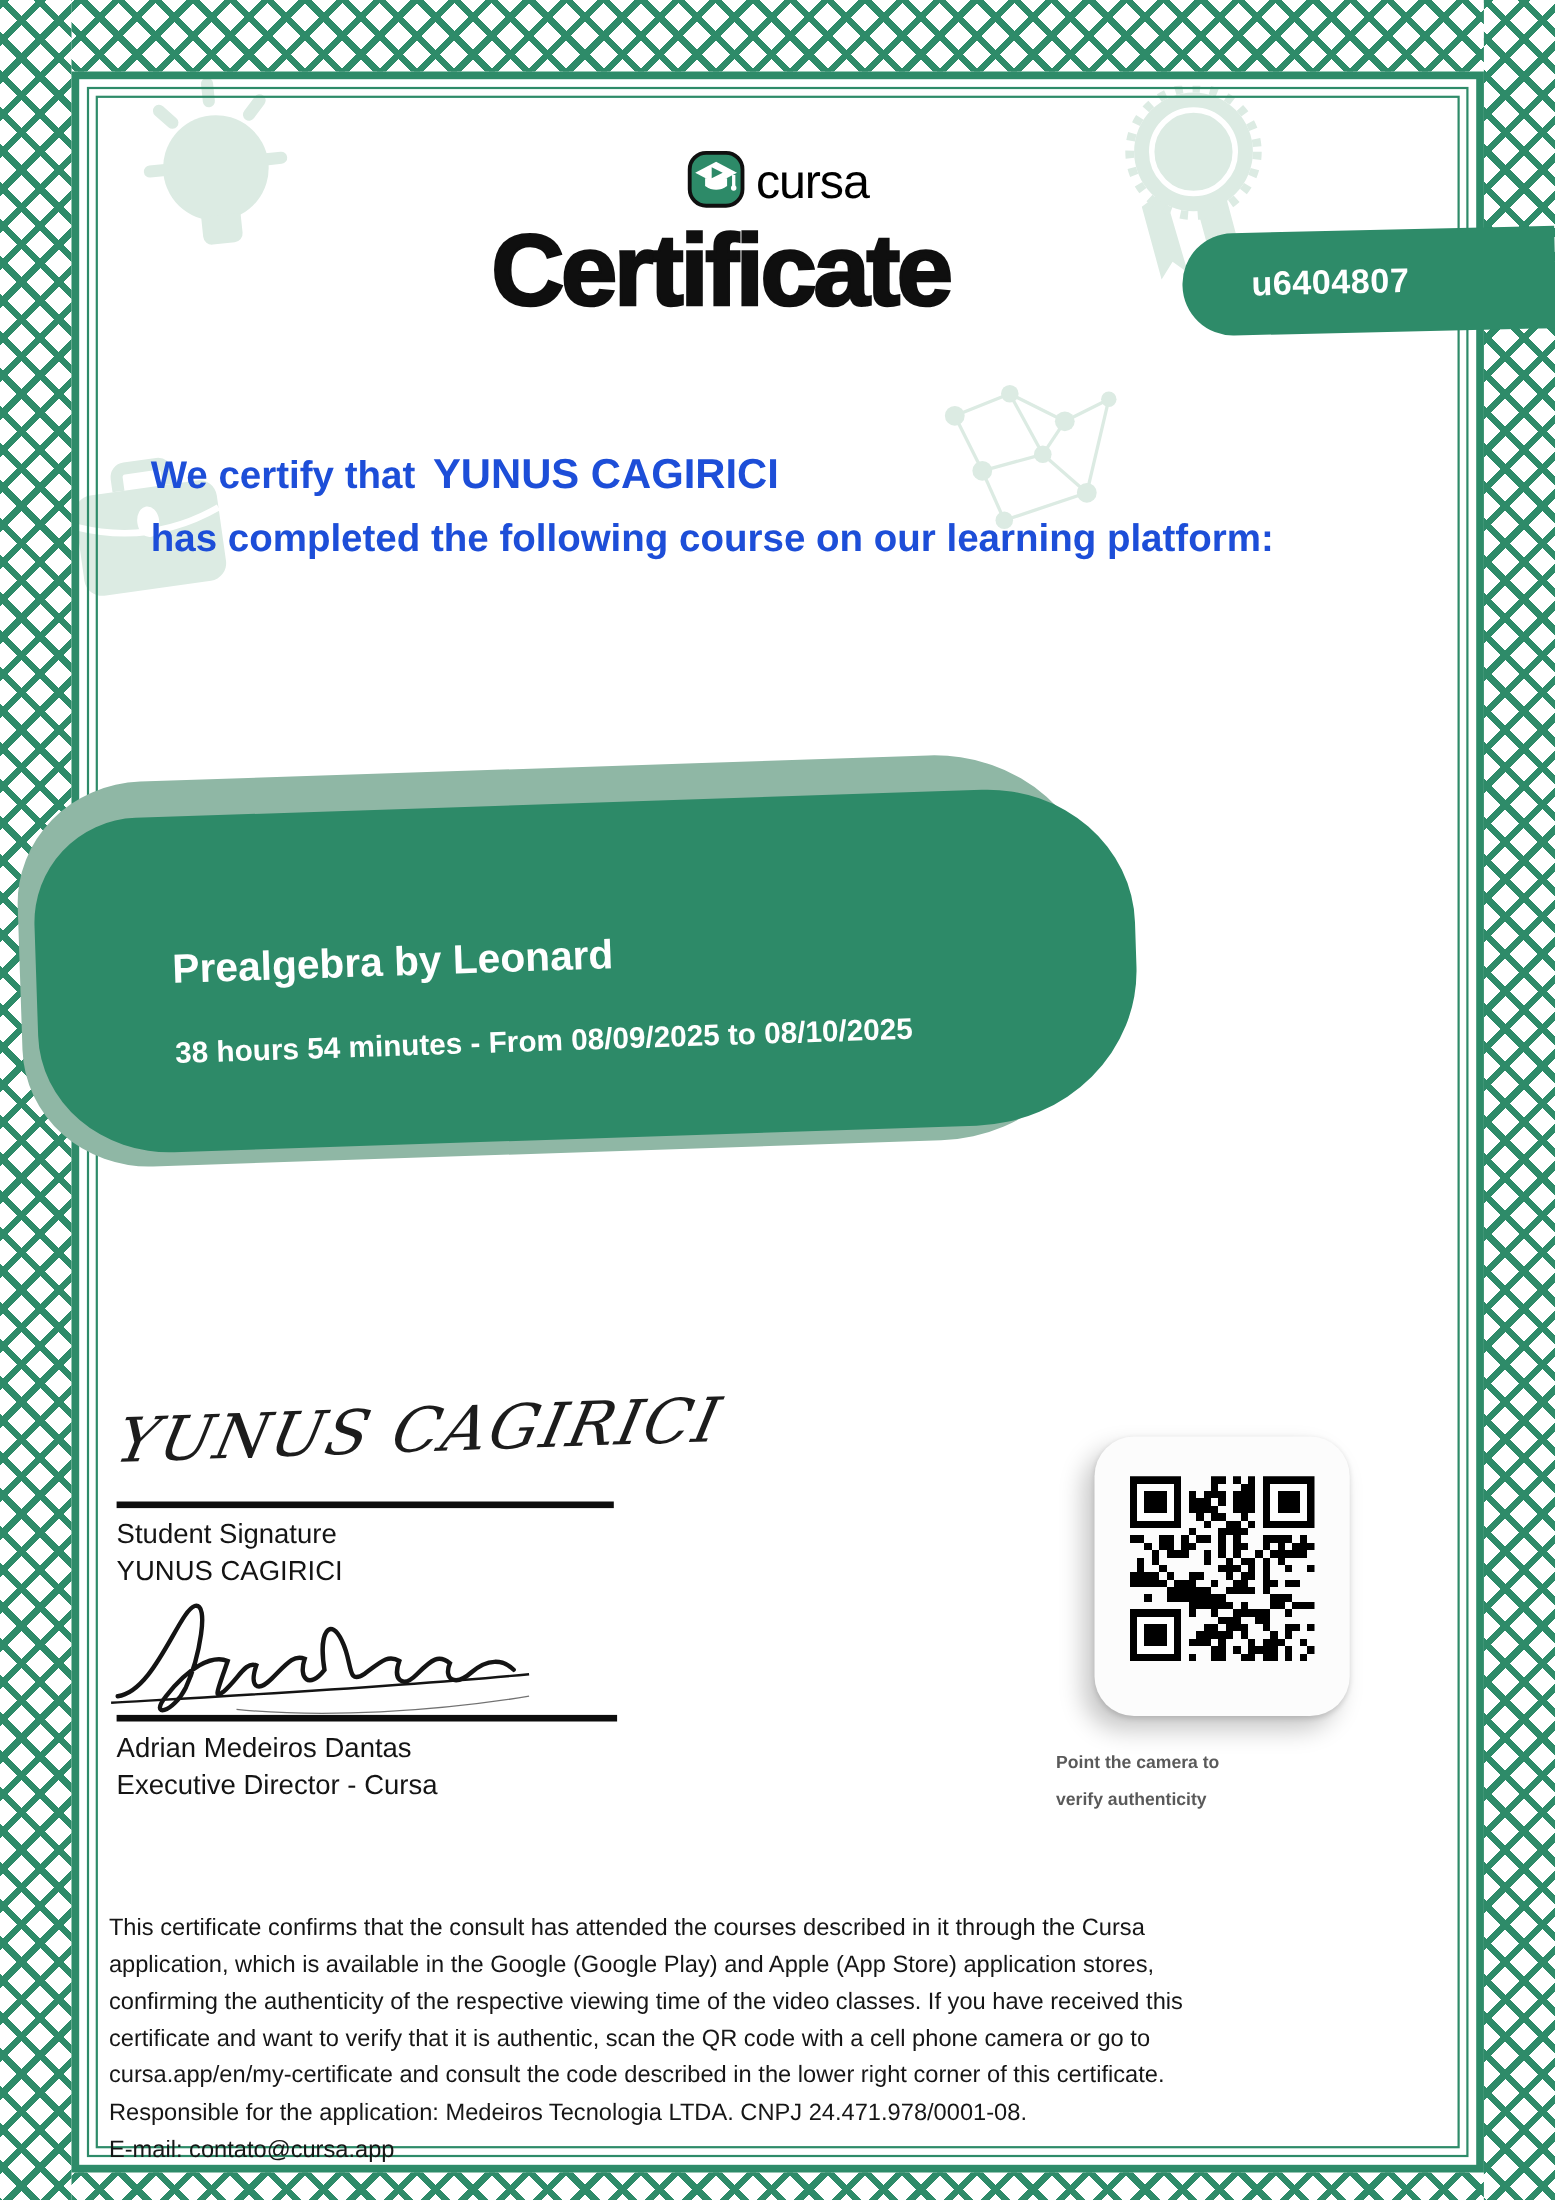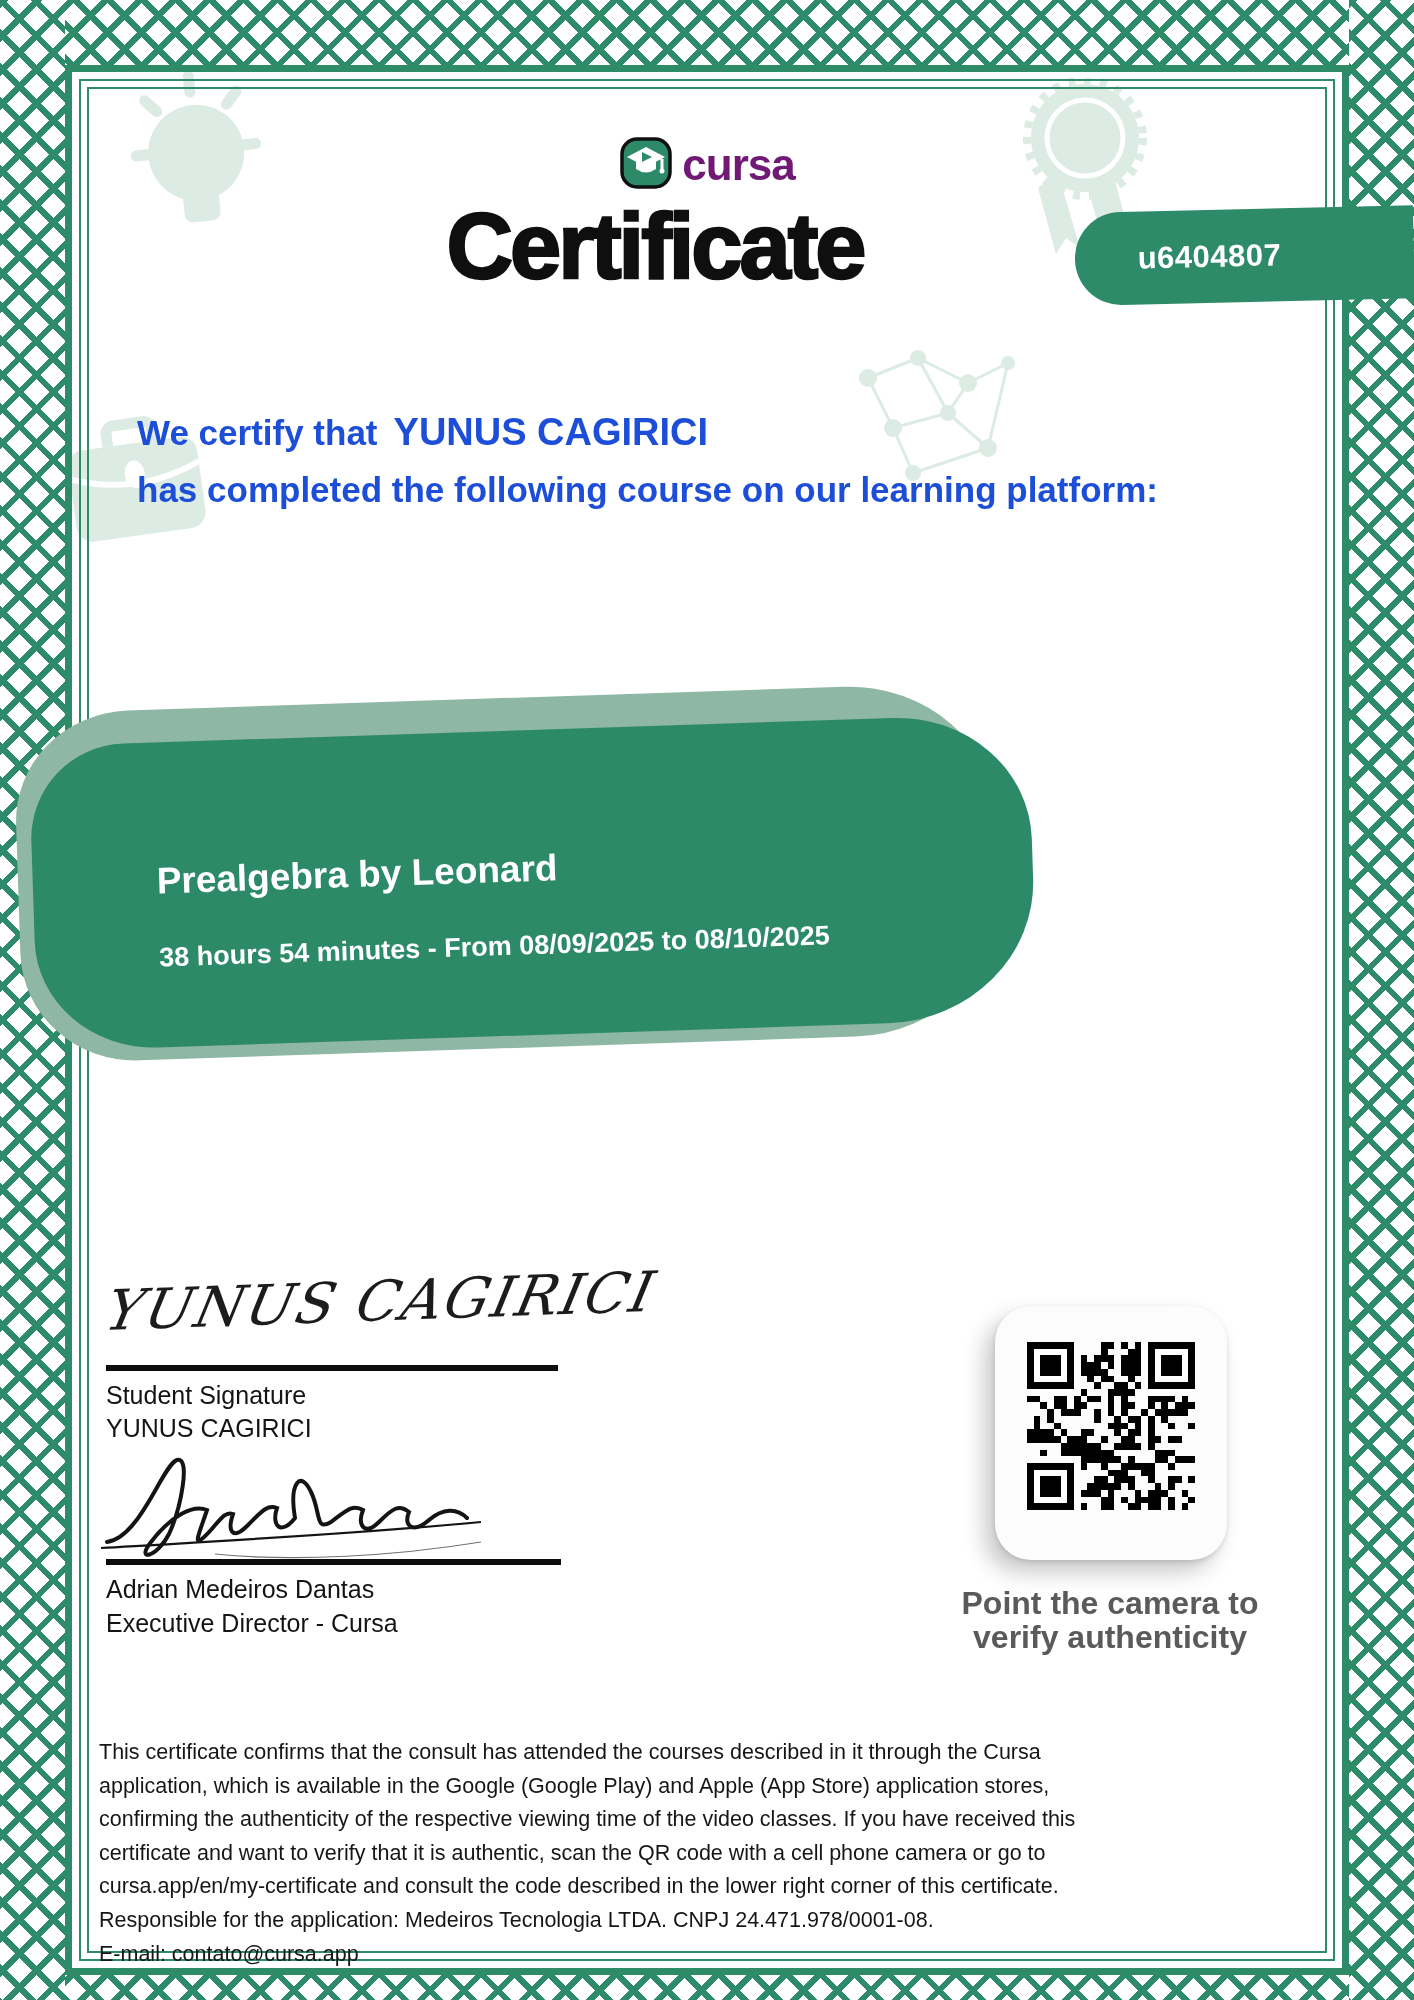--- a/index.html
+++ b/index.html
@@ -20,21 +20,21 @@
   .thin-frame1{position:absolute;inset:79px;border:2px solid #2e8b69;z-index:2;}
   .thin-frame2{position:absolute;inset:87px;border:2px solid #2e8b69;z-index:2;}
 
   
   .wm{position:absolute;z-index:1;}
   .wm svg{display:block;}
 
   
   .logo-row{position:absolute;left:0;top:136px;width:1414px;display:flex;
     justify-content:center;align-items:center;gap:9px;z-index:4;}
-  .logo-word{font-size:44px;font-weight:700;letter-spacing:-1px;color:#701a75;line-height:54px;}
+  .logo-word{font-size:44px;font-weight:400;letter-spacing:-1px;color:#000000;line-height:54px;}
   .cert-title{position:absolute;left:0;top:148px;width:1310px;text-align:center;z-index:4;
     font-size:92px;line-height:106px;font-weight:800;letter-spacing:-3px;color:#0f0f0f;margin-top:45px;
     -webkit-text-stroke:2.5px #0f0f0f;}
   .id-badge{position:absolute;left:1075px;top:213px;width:339px;height:93px;z-index:10;
     background:#2e8b69;border-radius:46px 0 0 46px;transform:rotate(-1.3deg);
     transform-origin:left center;display:flex;align-items:center;justify-content:center;
     padding-right:70px;box-sizing:border-box;}
   .id-badge span{color:#fff;font-size:31px;font-weight:700;letter-spacing:0.5px;}
 
   
@@ -59,22 +59,22 @@
     transform:skewX(-14deg) rotate(-2deg);transform-origin:left bottom;}
   .sig-line{position:absolute;height:6px;background:#0d0d0d;z-index:4;}
   .sig-label{position:absolute;z-index:4;font-size:25px;line-height:33px;color:#141414;}
   .sig-scribble{position:absolute;left:95px;top:1446px;z-index:4;}
 
   
   .qr-card{position:absolute;left:995px;top:1306px;width:232px;height:254px;z-index:4;
     background:#fcfcfc;border-radius:36px;
     box-shadow:-10px 12px 22px rgba(0,0,0,0.22),0 2px 5px rgba(0,0,0,0.12);}
   .qr-card svg{position:absolute;left:32px;top:36px;}
-  .qr-caption{position:absolute;left:960px;top:1586px;width:300px;z-index:4;text-align:center;
-    color:#5a5a5a;font-size:32px;font-weight:700;line-height:34px;}
+  .qr-caption{position:absolute;left:960px;top:1586px;width:300px;z-index:4;text-align:left;
+    color:#5a5a5a;font-size:16px;font-weight:700;line-height:34px;}
 
   
   .footer{position:absolute;left:99px;top:1736px;width:1260px;z-index:4;
     font-size:21.5px;line-height:33.6px;color:#161616;}
 </style>
 </head>
 <body>
 
 <div class="viewport">
 <div class="page">

